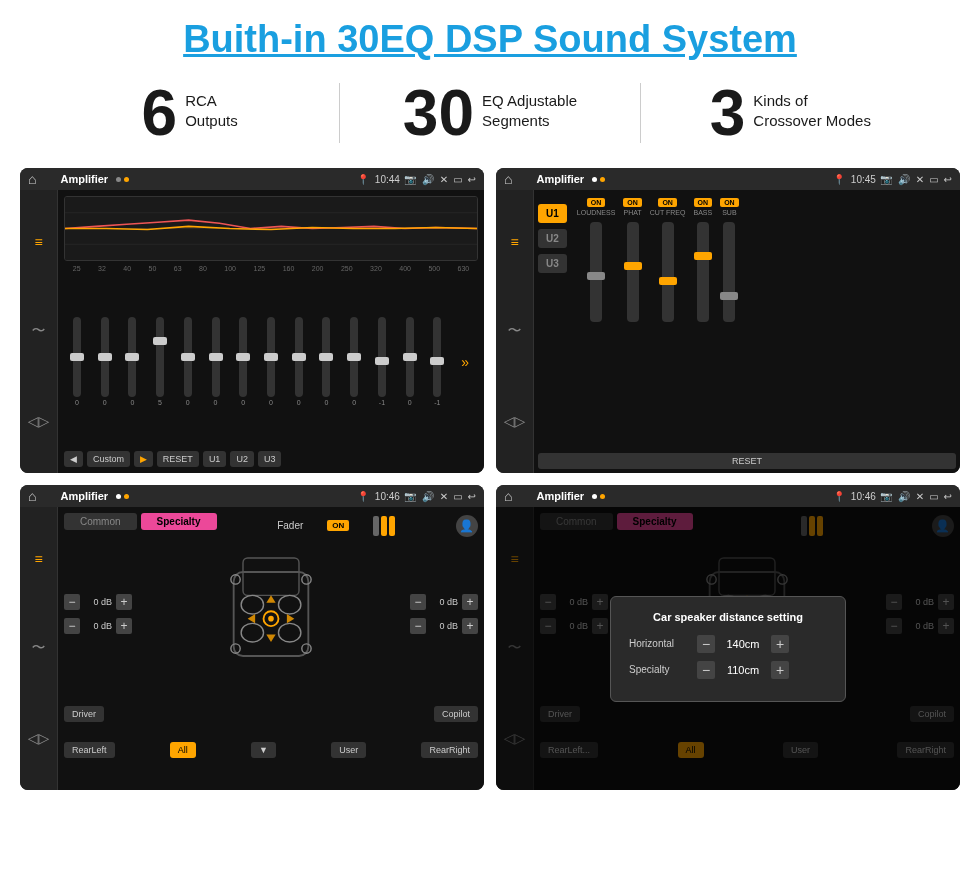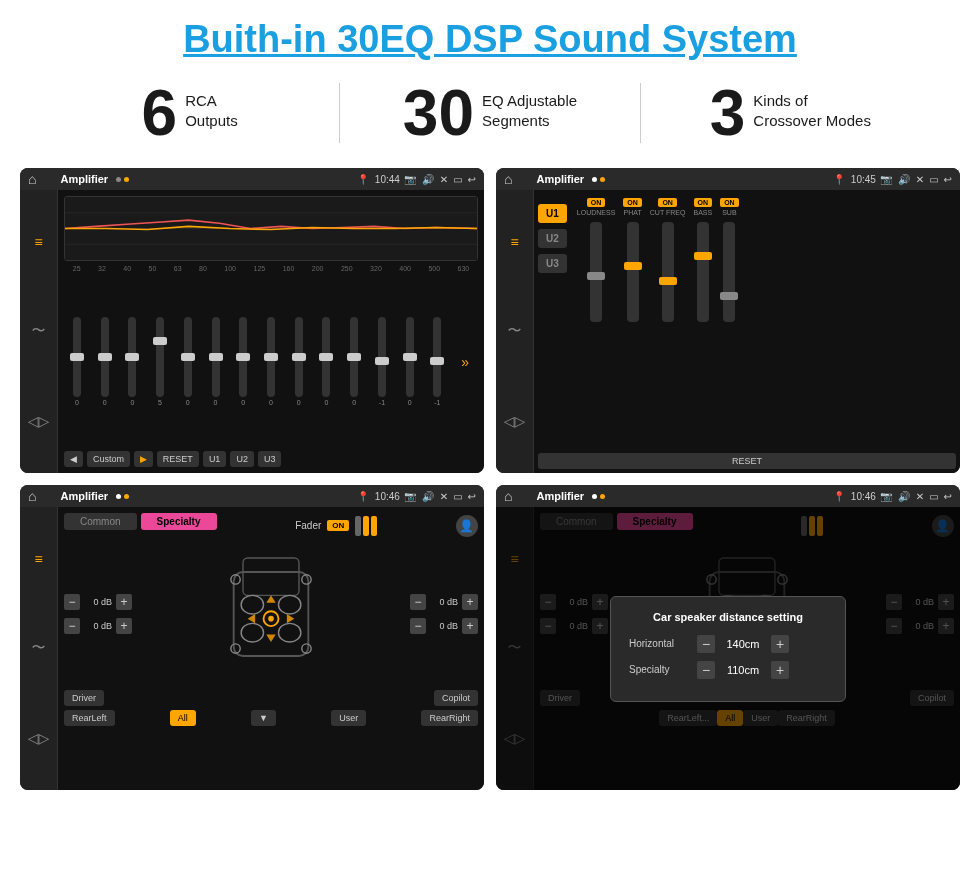--- a/index.html
+++ b/index.html
@@ -424,20 +424,21 @@
     }
 
     .ctrl-btn {
       background: #333;
       color: #ccc;
       border: none;
       border-radius: 3px;
       padding: 3px 8px;
       font-size: 9px;
       cursor: pointer;
+      margin-top: 16px;
     }
 
     .ctrl-btn.highlight {
       background: #ffa500;
       color: #000;
     }
 
     
     .dialog-overlay {
       position: absolute;
@@ -822,21 +823,21 @@
         <span class="sidebar-icon active">≡</span>
         <span class="sidebar-icon">〜</span>
         <span class="sidebar-icon">◁▷</span>
       </div>
       <div class="crossover-main">
         <div style="display:flex;align-items:center;justify-content:space-between;margin-bottom:6px;">
           <div class="tab-row">
             <button class="tab-btn">Common</button>
             <button class="tab-btn active">Specialty</button>
           </div>
-          <div style="display:flex;align-items:center;gap:6px;">
+          <div style="display:flex;align-items:center;gap:24px;">
             <span class="fader-label">Fader</span>
             <span class="fader-on">ON</span>
             <div class="fader-sliders">
               <div class="fader-bar"></div>
               <div class="fader-bar active"></div>
               <div class="fader-bar active"></div>
             </div>
           </div>
           <div class="profile-icon">👤</div>
         </div>
@@ -992,21 +993,21 @@
               <button class="db-minus">−</button>
               <span class="db-value">0 dB</span>
               <button class="db-plus">+</button>
             </div>
           </div>
         </div>
         <div style="display:flex;justify-content:space-between;margin-top:6px;">
           <button class="ctrl-btn">Driver</button>
           <button class="ctrl-btn">Copilot</button>
         </div>
-        <div style="display:flex;justify-content:center;margin-top:4px;align-items:center;">
+        <div style="display:flex;justify-content:space-between;margin-top:4px;align-items:center;">
           <button class="ctrl-btn">RearLeft...</button>
           <button class="ctrl-btn highlight">All</button>
           <button class="ctrl-btn">User</button>
           <button class="ctrl-btn">RearRight</button>
         </div>
       </div>
     </div>
 
     <div class="dialog-overlay">
       <div class="dialog-box">

